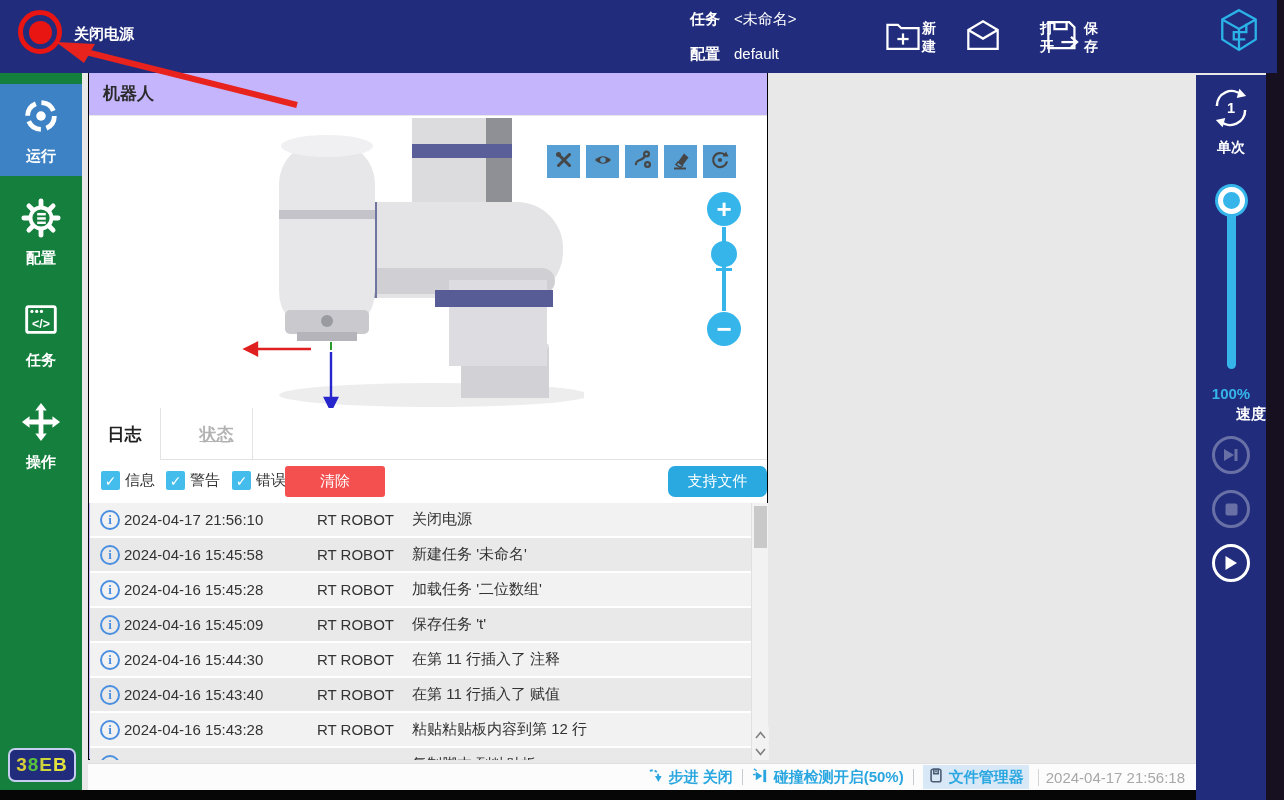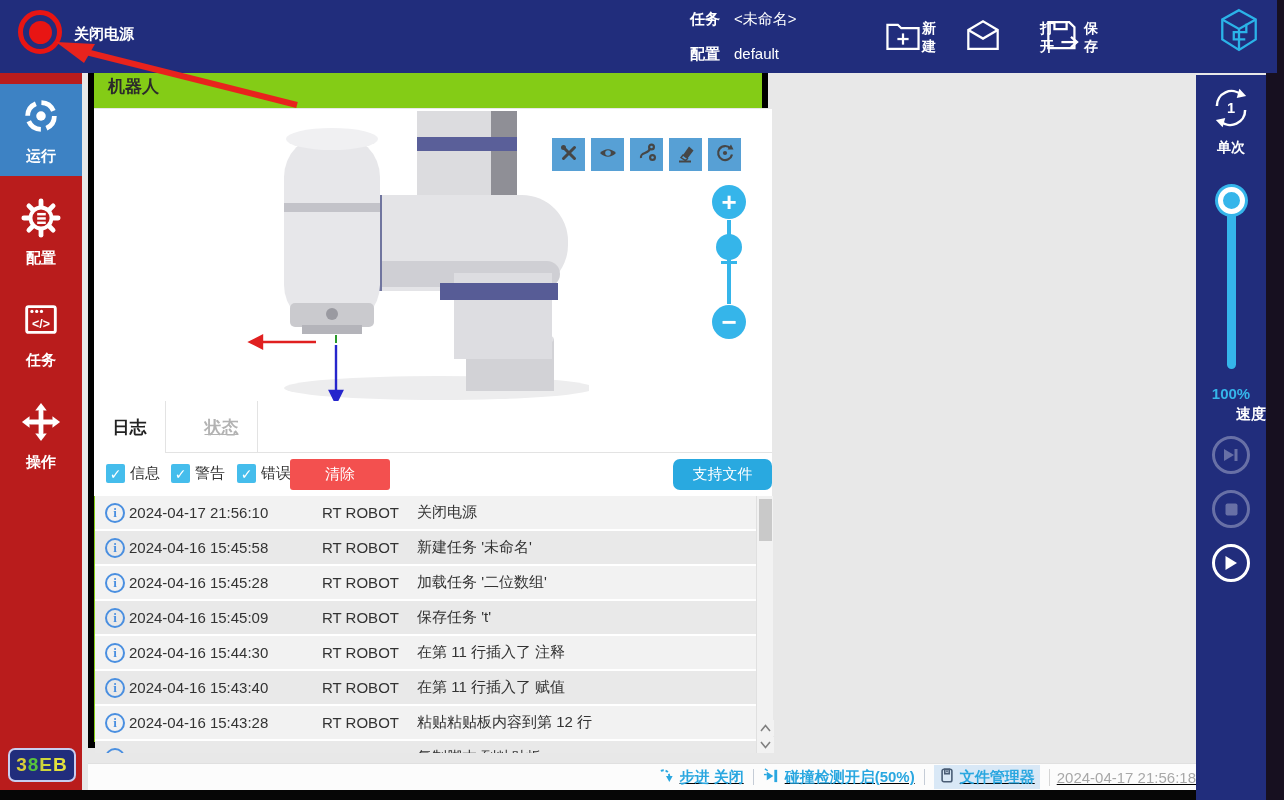--- a/index.html
+++ b/index.html
@@ -21,30 +21,30 @@
   .tb-action .lbl { color:#fff; font-size:14px; font-weight:bold; }
   #act-new { left:884px; } #act-open { left:964px;gap:38px; } #act-save { left:1044px; }
   #logo-box { left:1214px; top:6px; width:50px; height:52px; display:flex; align-items:center; justify-content:center; }
   #logo-underline { left:1200px; top:60px; width:64px; height:4px; background:#2bb3e8; }
 
   
   #right-dark-strip { left:1266px; top:0; width:18px; height:800px; background:#171020; z-index:1; }
   #bottom-strip { left:0; top:790px; width:1196px; height:10px; background:#060606; z-index:4; }
 
   
-  #left-sidebar { left:0; top:73px; width:82px; height:717px; background:#b91c1c; z-index:5; }
+  #left-sidebar { left:0; top:73px; width:82px; height:717px; background:#15803d; z-index:5; }
   .nav-item { position:absolute; left:0; width:82px; height:92px; display:flex; flex-direction:column; align-items:center; justify-content:center; gap:6px; cursor:pointer; }
   .nav-item.active { background:#3d82c4; }
   .nav-item .nav-label { color:#fff; font-size:15px; font-weight:bold; }
   #code-badge { position:absolute; left:8px; bottom:8px; width:68px; height:34px; border:2px solid #c7cdf0; border-radius:7px; display:flex; align-items:center; justify-content:center; font-size:19px; font-weight:bold; letter-spacing:1px; background:#212d7c; }
   #code-badge .c0 { color:#d8cf3a; } #code-badge .c1 { color:#58c43c; }
   #code-badge .c2 { color:#cdd53c; } #code-badge .c3 { color:#e3e13e; }
 
   
-  #main-panel { left:88px; top:60px; width:680px; height:688px; background:#84cc16; border:6px solid #000000; z-index:3; }
+  #main-panel { left:88px; top:72px; width:680px; height:688px; background:#c4b5fd; border:1px solid #000000; z-index:3; }
   #panel-title { left:14px; top:0; height:42px; line-height:42px; font-size:17px; font-weight:bold; color:#2b2b2b; }
   #title-divider { left:0; top:42px; width:678px; height:1px; background:#e8e8e8; }
   #viewer { left:0; top:43px; width:678px; height:292px; background:#fff; overflow:hidden; }
   .vtool { position:absolute; top:29px; width:33px; height:33px; background:#57a0d5; display:flex; align-items:center; justify-content:center; cursor:pointer; }
   #vt-0{left:458px;} #vt-1{left:497px;} #vt-2{left:536px;} #vt-3{left:575px;} #vt-4{left:614px;}
   .zoom-circle { position:absolute; left:618px; width:34px; height:34px; border-radius:50%; background:#35b5ea; color:#fff; display:flex; align-items:center; justify-content:center; font-size:26px; font-weight:bold; cursor:pointer; line-height:1; }
   #zoom-in { top:76px; } #zoom-out { top:196px; }
   #zoom-track { position:absolute; left:633px; top:111px; width:4px; height:84px; background:#35b5ea; }
   #zoom-knob { position:absolute; left:622px; top:125px; width:26px; height:26px; border-radius:50%; background:#35b5ea; cursor:grab; }
   #zoom-tick { position:absolute; left:627px; top:152px; width:16px; height:3px; background:#35b5ea; }
@@ -92,21 +92,21 @@
   #loop-label { color:#fff; font-size:14px; font-weight:bold; }
   #speed-track { position:absolute; left:31px; top:122px; width:9px; height:172px; background:#35b5ea; border-radius:5px; }
   #speed-knob { position:absolute; left:22px; top:112px; width:27px; height:27px; border-radius:50%; background:#35b5ea; border:5px solid #fff; box-shadow:0 0 0 3px #35b5ea; cursor:grab; }
   #speed-value { position:absolute; left:0; top:310px; width:70px; text-align:center; color:#35b5ea; font-size:15px; font-weight:bold; }
   #speed-label { position:absolute; left:0; top:330px; width:70px; text-align:right; color:#fff; font-size:15px; font-weight:bold; }
   .pb-btn { position:absolute; left:16px; width:38px; height:38px; border-radius:50%; border:3px solid rgba(255,255,255,0.32); display:flex; align-items:center; justify-content:center; cursor:pointer; }
   #pb-step { top:361px; } #pb-stop { top:415px; }
   #pb-play { top:469px; border-color:#fff; }
 
   
-  #status-bar { left:88px; top:763px; width:1108px; height:27px; background:#fcfcfc; border-top:1px solid #e0e0e0; display:flex; align-items:center; justify-content:flex-end; gap:9px; padding-right:0; z-index:4;text-decoration:underline; }
+  #status-bar { left:88px; top:763px; width:1108px; height:27px; background:#fcfcfc; border-top:1px solid #e0e0e0; display:flex; align-items:center; justify-content:flex-end; gap:9px; padding-right:11px; z-index:4; }
   .sb-item { display:flex; align-items:center; gap:5px; color:#2aa7e0; font-size:15px; font-weight:bold; cursor:pointer; }
   .sb-sep { width:1px; height:16px; background:#c5ccd6; }
   #sb-filemgr { background:#d9e8f6; padding:2px 5px; }
   #sb-time { color:#a8a8a8; font-size:15px; font-weight:normal; border-left:1px solid #d5d5d5; padding-left:7px; cursor:default; }
 
   
   #annotation { left:0; top:0; width:1284px; height:800px; z-index:50; pointer-events:none; }
 </style>
 </head>
 <body>

